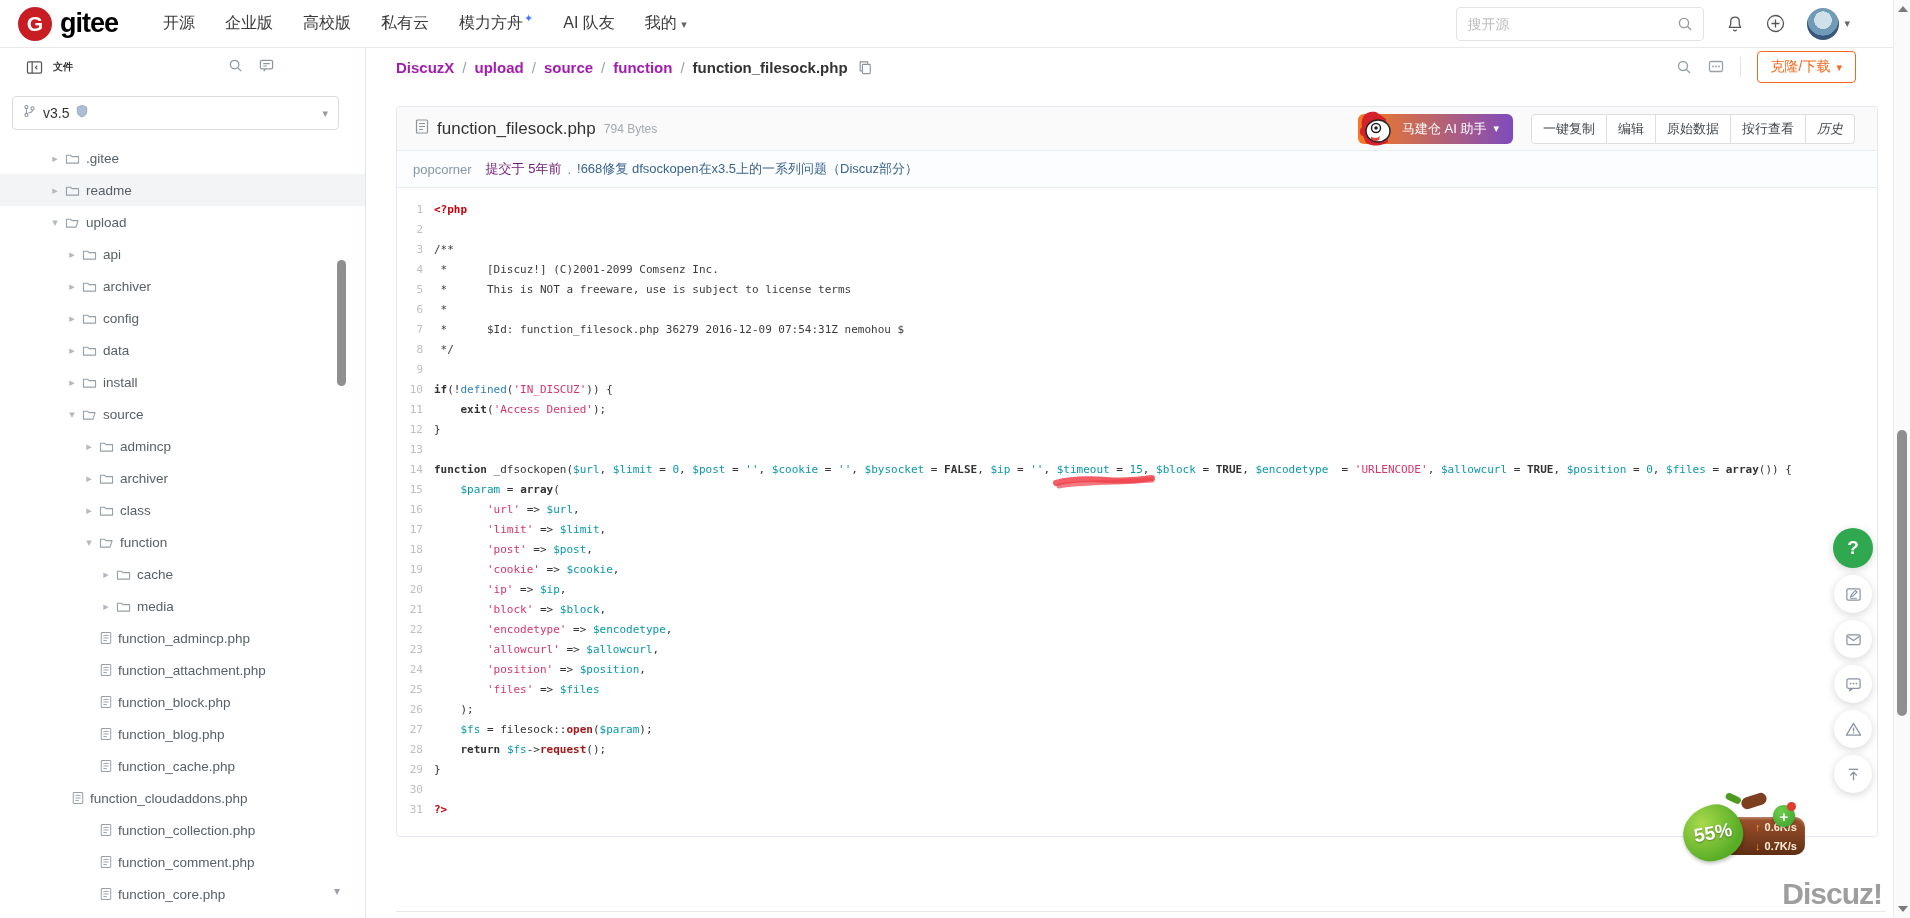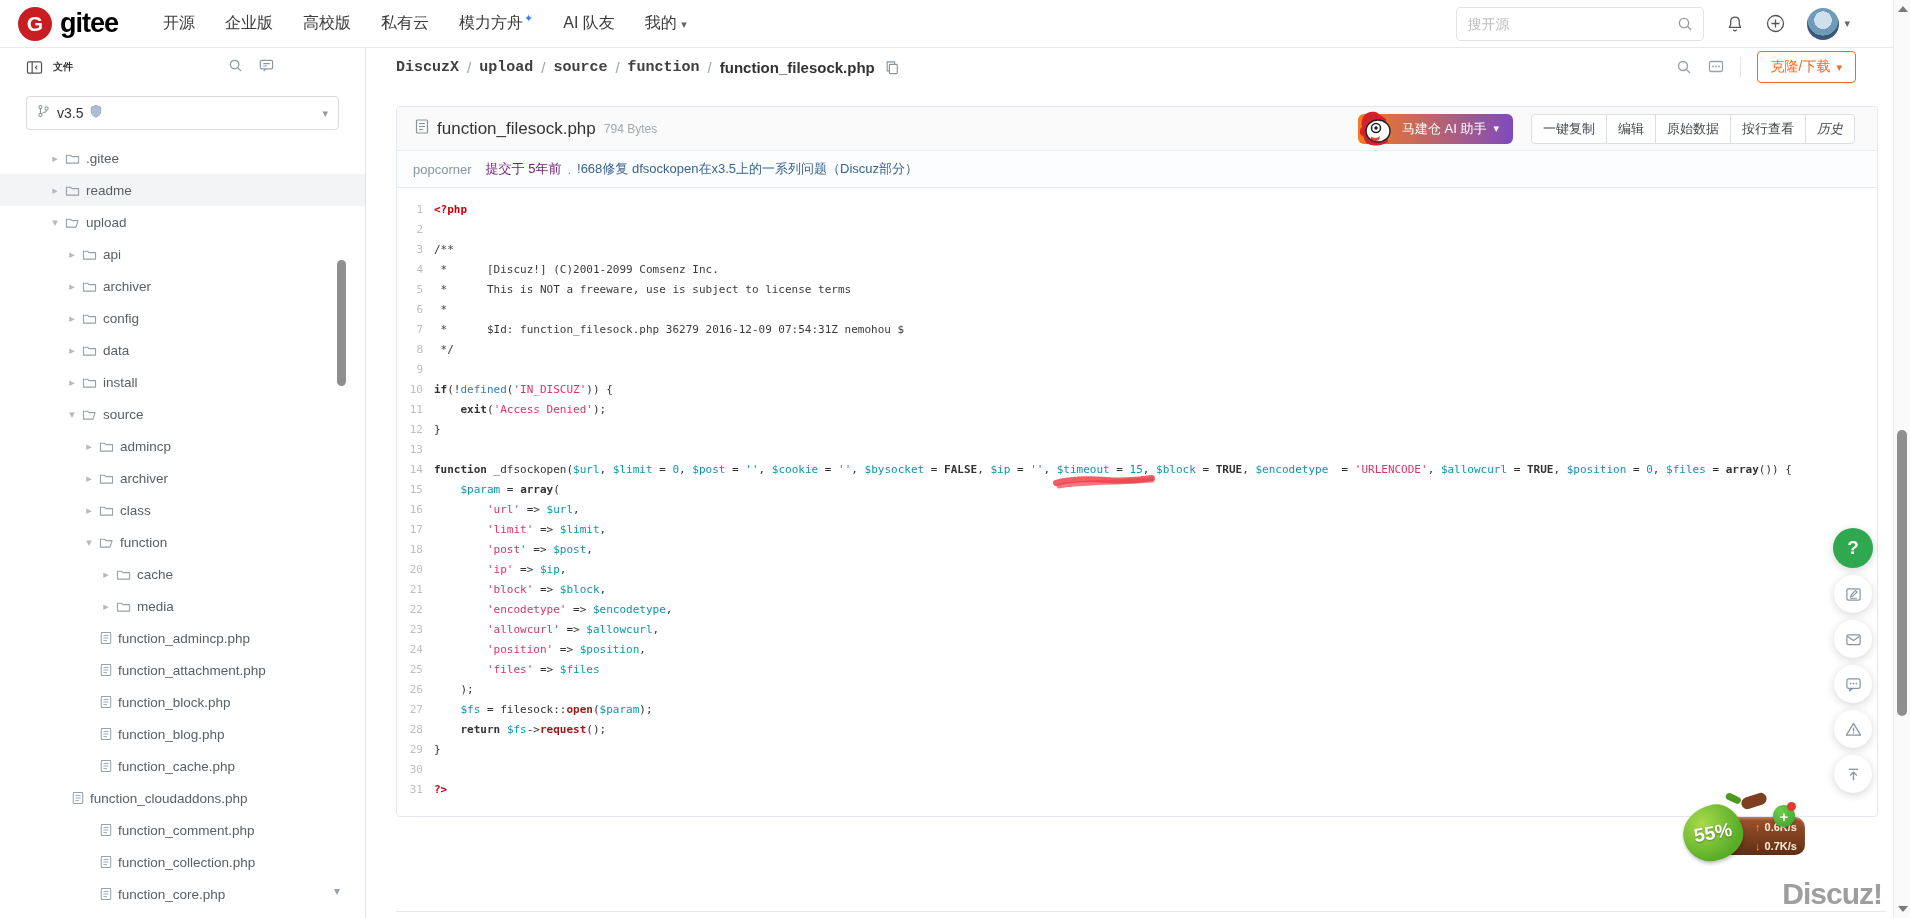--- a/index.html
+++ b/index.html
@@ -31,38 +31,38 @@
 
 
 .app { display:flex; height:870px; }
 .sidebar { width:366px; border-right:1px solid #dde6ea; position:relative; background:#fff; flex:none; }
 .main { flex:1; position:relative; padding:0 32px 0 30px; }
 
 
 .sidebar-head { height:38px; display:flex; align-items:center; padding-left:26px; position:relative; }
 .panel-title { font-size:10px; font-weight:bold; color:#333; margin-left:10px; }
 .side-head-icons { position:absolute; left:228px; top:10px; display:flex; gap:16px; color:#8d979e; }
-.version-box { margin:10px 26px 0 26px; height:34px; border:1px solid #dcdcdc; border-radius:4px;
+.version-box { margin:10px 26px 0 12px; height:34px; border:1px solid #dcdcdc; border-radius:4px;
   display:flex; align-items:center; padding:12px 10px; cursor:pointer; }
 .version-label { font-size:14px; color:#333; margin:0 7px; }
 .version-caret { margin-left:auto; color:#999; font-size:11px; }
 .tree { margin-top:12px; font-size:13.5px; color:#5a6066; }
 .tree-row { height:32px; display:flex; align-items:center; cursor:pointer; white-space:nowrap; }
 .tree-row.hl { background:#f3f4f6; }
 .tw { width:16px; display:inline-block; color:#b3bac0; font-size:11px; text-align:center; flex:none; }
 .ticon { display:inline-flex; margin:0 6px 0 2px; flex:none; }
 .tlabel { color:#596066; }
 .sidebar-vthumb { position:absolute; left:337px; top:212px; width:9px; height:126px;
   background:#8f8f8f; border-radius:5px; }
 .sidebar-bottom-hint { position:absolute; left:334px; bottom:20px; color:#9aa2a8; font-size:12px; }
 
 
 .crumb-row { height:38px; display:flex; align-items:center; }
 .breadcrumb { display:flex; align-items:center; font-size:15px; font-weight:bold; }
-.crumb-link { color:#404040; cursor:pointer;font-family:Liberation Mono, monospace; }
+.crumb-link { color:#a21caf; cursor:pointer; }
 .crumb-sep { color:#9aa4ac; margin:0 8px; font-weight:normal; }
 .crumb-current { color:#333; }
 .copy-icon { margin-left:10px; display:flex; cursor:pointer; }
 .crumb-controls { margin-left:auto; display:flex; align-items:center; gap:16px; margin-right:22px; }
 .crumb-ctl-icon { color:#98a1a8; cursor:pointer; display:flex; }
 .ctl-divider { width:1px; height:20px; background:#e4e4e4; }
 .clone-btn { height:32px; border:1px solid var(--clone-orange,#f6671e); color:var(--clone-orange,#f6671e);
   border-radius:4px; padding:0 13px; font-size:14px; display:flex; align-items:center; gap:6px;
   cursor:pointer; background:#fff; white-space:nowrap; }
 .clone-btn .caret { color:var(--clone-orange,#f6671e); }
@@ -432,30 +432,30 @@
           </span>
           <span class="tlabel">function_cloudaddons.php</span>
         </div>
         <div class="tree-row" style="padding-left: 98px;">
           <span class="ticon">
             <svg width="12" height="14" viewBox="0 0 14 16">
               <rect x="1.5" y="1.5" width="11" height="13" rx="1" fill="none" stroke="#98a1a8" stroke-width="1.2"></rect>
               <path d="M4 5h6M4 8h6M4 11h4" stroke="#98a1a8" stroke-width="1.1"></path>
             </svg>
           </span>
+          <span class="tlabel">function_collection.php</span>
+        </div>
+        <div class="tree-row" style="padding-left: 98px;">
+          <span class="ticon">
+            <svg width="12" height="14" viewBox="0 0 14 16">
+              <rect x="1.5" y="1.5" width="11" height="13" rx="1" fill="none" stroke="#98a1a8" stroke-width="1.2"></rect>
+              <path d="M4 5h6M4 8h6M4 11h4" stroke="#98a1a8" stroke-width="1.1"></path>
+            </svg>
+          </span>
           <span class="tlabel">function_comment.php</span>
-        </div>
-        <div class="tree-row" style="padding-left: 98px;">
-          <span class="ticon">
-            <svg width="12" height="14" viewBox="0 0 14 16">
-              <rect x="1.5" y="1.5" width="11" height="13" rx="1" fill="none" stroke="#98a1a8" stroke-width="1.2"></rect>
-              <path d="M4 5h6M4 8h6M4 11h4" stroke="#98a1a8" stroke-width="1.1"></path>
-            </svg>
-          </span>
-          <span class="tlabel">function_collection.php</span>
         </div>
         <div class="tree-row" style="padding-left: 98px;">
           <span class="ticon">
             <svg width="12" height="14" viewBox="0 0 14 16">
               <rect x="1.5" y="1.5" width="11" height="13" rx="1" fill="none" stroke="#98a1a8" stroke-width="1.2"></rect>
               <path d="M4 5h6M4 8h6M4 11h4" stroke="#98a1a8" stroke-width="1.1"></path>
             </svg>
           </span>
           <span class="tlabel">function_core.php</span>
         </div>
@@ -558,20 +558,21 @@
             <div class="code-line"><span class="ln">9</span><span class="code-text"></span></div>
             <div class="code-line"><span class="ln">10</span><span class="code-text"><span class="c-kw">if</span><span class="c-pl">(!</span><span class="c-bi">defined</span><span class="c-pl">(</span><span class="c-str">'IN_DISCUZ'</span><span class="c-pl">)) {</span></span></div>
             <div class="code-line"><span class="ln">11</span><span class="code-text"><span class="c-pl">    </span><span class="c-kw">exit</span><span class="c-pl">(</span><span class="c-str">'Access Denied'</span><span class="c-pl">);</span></span></div>
             <div class="code-line"><span class="ln">12</span><span class="code-text"><span class="c-pl">}</span></span></div>
             <div class="code-line"><span class="ln">13</span><span class="code-text"></span></div>
             <div class="code-line"><span class="ln">14</span><span class="code-text"><span class="c-kw">function</span><span class="c-pl"> _dfsockopen(</span><span class="c-var">$url</span><span class="c-pl">, </span><span class="c-var">$limit</span><span class="c-pl"> = </span><span class="c-num">0</span><span class="c-pl">, </span><span class="c-var">$post</span><span class="c-pl"> = </span><span class="c-num">''</span><span class="c-pl">, </span><span class="c-var">$cookie</span><span class="c-pl"> = </span><span class="c-num">''</span><span class="c-pl">, </span><span class="c-var">$bysocket</span><span class="c-pl"> = </span><span class="c-kw">FALSE</span><span class="c-pl">, </span><span class="c-var">$ip</span><span class="c-pl"> = </span><span class="c-num">''</span><span class="c-pl">, </span><span class="c-var">$timeout</span><span class="c-pl"> = </span><span class="c-num">15</span><span class="c-pl">, </span><span class="c-var">$block</span><span class="c-pl"> = </span><span class="c-kw">TRUE</span><span class="c-pl">, </span><span class="c-var">$encodetype</span><span class="c-pl">  = </span><span class="c-str">'URLENCODE'</span><span class="c-pl">, </span><span class="c-var">$allowcurl</span><span class="c-pl"> = </span><span class="c-kw">TRUE</span><span class="c-pl">, </span><span class="c-var">$position</span><span class="c-pl"> = </span><span class="c-num">0</span><span class="c-pl">, </span><span class="c-var">$files</span><span class="c-pl"> = </span><span class="c-kw">array</span><span class="c-pl">()) {</span></span></div>
             <div class="code-line"><span class="ln">15</span><span class="code-text"><span class="c-pl">    </span><span class="c-var">$param</span><span class="c-pl"> = </span><span class="c-kw">array</span><span class="c-pl">(</span></span></div>
             <div class="code-line"><span class="ln">16</span><span class="code-text"><span class="c-pl">        </span><span class="c-str">'url'</span><span class="c-pl"> =&gt; </span><span class="c-var">$url</span><span class="c-pl">,</span></span></div>
             <div class="code-line"><span class="ln">17</span><span class="code-text"><span class="c-pl">        </span><span class="c-str">'limit'</span><span class="c-pl"> =&gt; </span><span class="c-var">$limit</span><span class="c-pl">,</span></span></div>
             <div class="code-line"><span class="ln">18</span><span class="code-text"><span class="c-pl">        </span><span class="c-str">'post'</span><span class="c-pl"> =&gt; </span><span class="c-var">$post</span><span class="c-pl">,</span></span></div>
+            <div class="code-line"><span class="ln">19</span><span class="code-text"><span class="c-pl">        </span><span class="c-str">'cookie'</span><span class="c-pl"> =&gt; </span><span class="c-var">$cookie</span><span class="c-pl">,</span></span></div>
             <div class="code-line"><span class="ln">20</span><span class="code-text"><span class="c-pl">        </span><span class="c-str">'ip'</span><span class="c-pl"> =&gt; </span><span class="c-var">$ip</span><span class="c-pl">,</span></span></div>
             <div class="code-line"><span class="ln">21</span><span class="code-text"><span class="c-pl">        </span><span class="c-str">'block'</span><span class="c-pl"> =&gt; </span><span class="c-var">$block</span><span class="c-pl">,</span></span></div>
             <div class="code-line"><span class="ln">22</span><span class="code-text"><span class="c-pl">        </span><span class="c-str">'encodetype'</span><span class="c-pl"> =&gt; </span><span class="c-var">$encodetype</span><span class="c-pl">,</span></span></div>
             <div class="code-line"><span class="ln">23</span><span class="code-text"><span class="c-pl">        </span><span class="c-str">'allowcurl'</span><span class="c-pl"> =&gt; </span><span class="c-var">$allowcurl</span><span class="c-pl">,</span></span></div>
             <div class="code-line"><span class="ln">24</span><span class="code-text"><span class="c-pl">        </span><span class="c-str">'position'</span><span class="c-pl"> =&gt; </span><span class="c-var">$position</span><span class="c-pl">,</span></span></div>
             <div class="code-line"><span class="ln">25</span><span class="code-text"><span class="c-pl">        </span><span class="c-str">'files'</span><span class="c-pl"> =&gt; </span><span class="c-var">$files</span></span></div>
             <div class="code-line"><span class="ln">26</span><span class="code-text"><span class="c-pl">    );</span></span></div>
             <div class="code-line"><span class="ln">27</span><span class="code-text"><span class="c-pl">    </span><span class="c-var">$fs</span><span class="c-pl"> = filesock::</span><span class="c-ti">open</span><span class="c-pl">(</span><span class="c-var">$param</span><span class="c-pl">);</span></span></div>
             <div class="code-line"><span class="ln">28</span><span class="code-text"><span class="c-pl">    </span><span class="c-kw">return</span><span class="c-pl"> </span><span class="c-var">$fs</span><span class="c-pl">-&gt;</span><span class="c-ti">request</span><span class="c-pl">();</span></span></div>
             <div class="code-line"><span class="ln">29</span><span class="code-text"><span class="c-pl">}</span></span></div>

